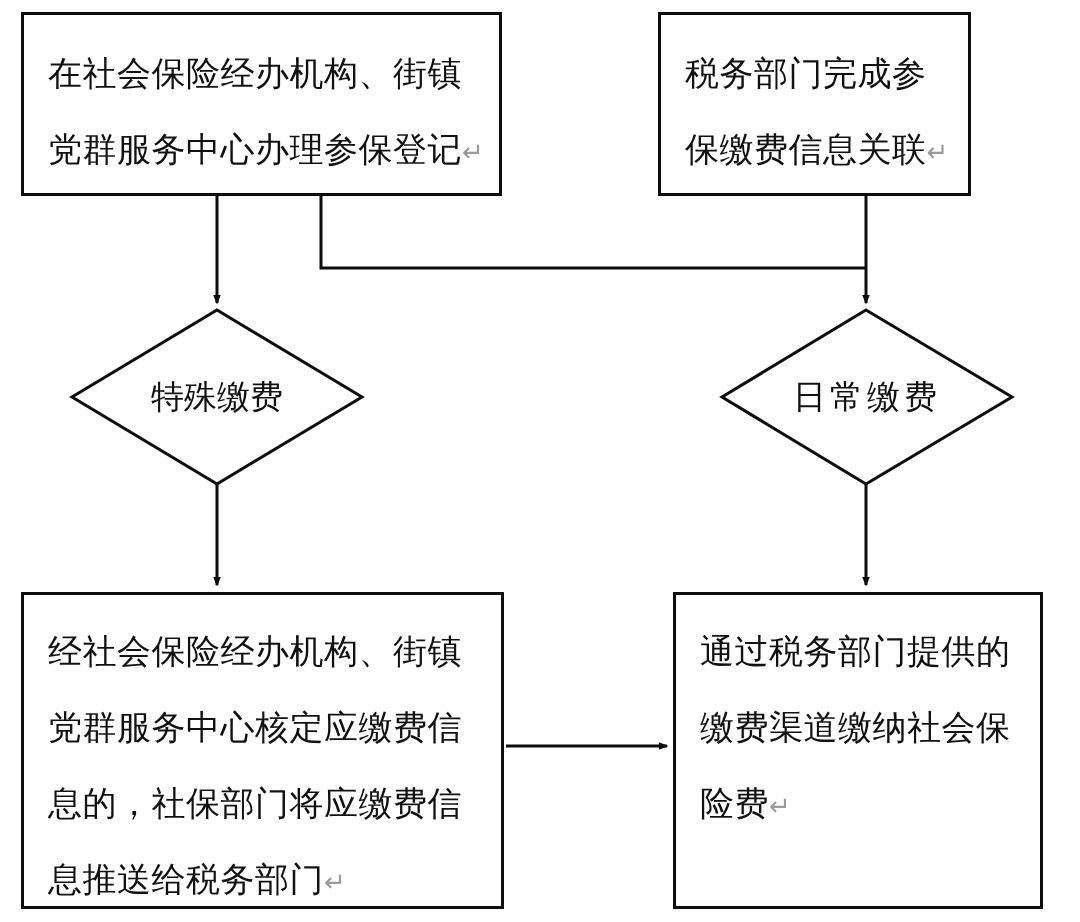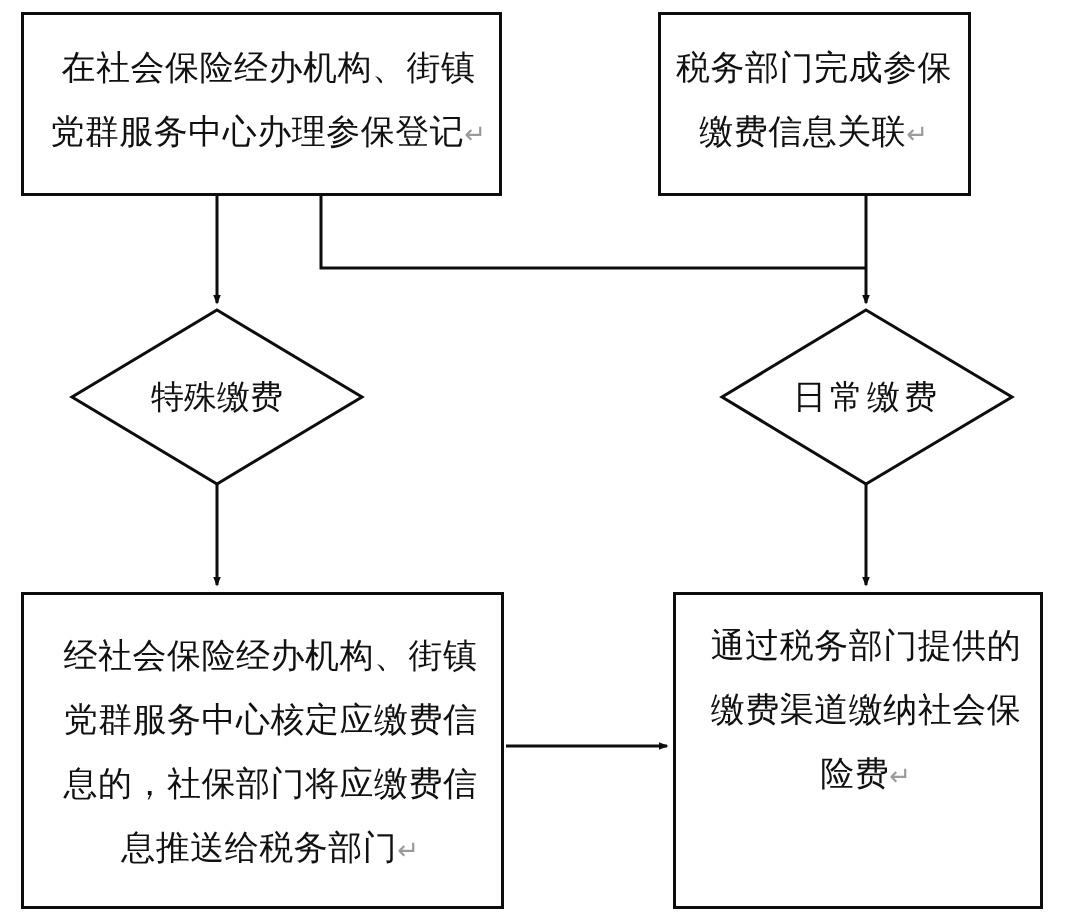--- a/index.html
+++ b/index.html
@@ -21,56 +21,55 @@
     position: absolute;
     box-sizing: border-box;
     border: 3px solid #0d0d0d;
     background: #ffffff;
     display: flex;
     align-items: flex-start;
     justify-content: flex-start;
   }
   .box-text {
     font-size: 34px;
-    line-height: 64px;
+    line-height: 76px;
     color: #111111;
     letter-spacing: 0.5px;
     white-space: pre-wrap;
     word-break: break-all;
     font-weight: 400;
-    text-align: center;
   }
   .pilcrow {
     color: #9a9a9a;
     font-size: 26px;
     font-weight: 400;
   }
   
   #box-top-left {
     left: 21px;
     top: 12px;
     width: 481px;
     height: 184px;
     padding: 20px 10px 0 24px;
   }
   
   #box-top-right {
     left: 658px;
     top: 12px;
     width: 313px;
     height: 184px;
-    padding: 20px 10px 0 9px;
+    padding: 20px 10px 0 24px;
   }
   
   #box-bottom-left {
     left: 21px;
     top: 592px;
     width: 483px;
     height: 317px;
-    padding: 28px 8px 0 24px;
+    padding: 18px 8px 0 24px;
   }
   
   #box-bottom-right {
     left: 673px;
     top: 592px;
     width: 370px;
     height: 317px;
     padding: 18px 8px 0 24px;
   }
   

